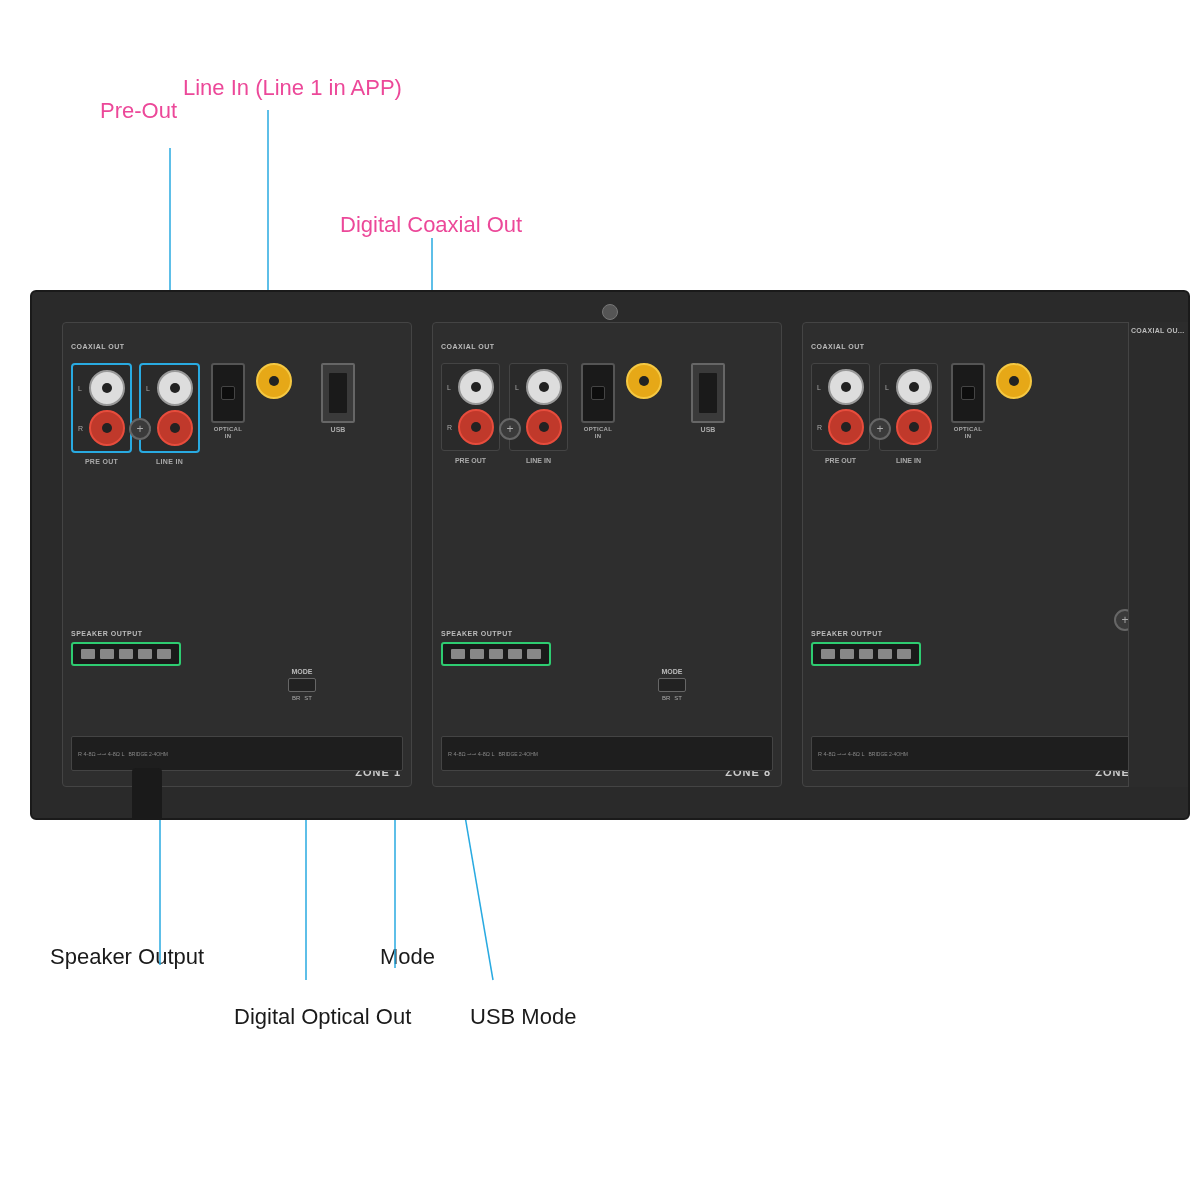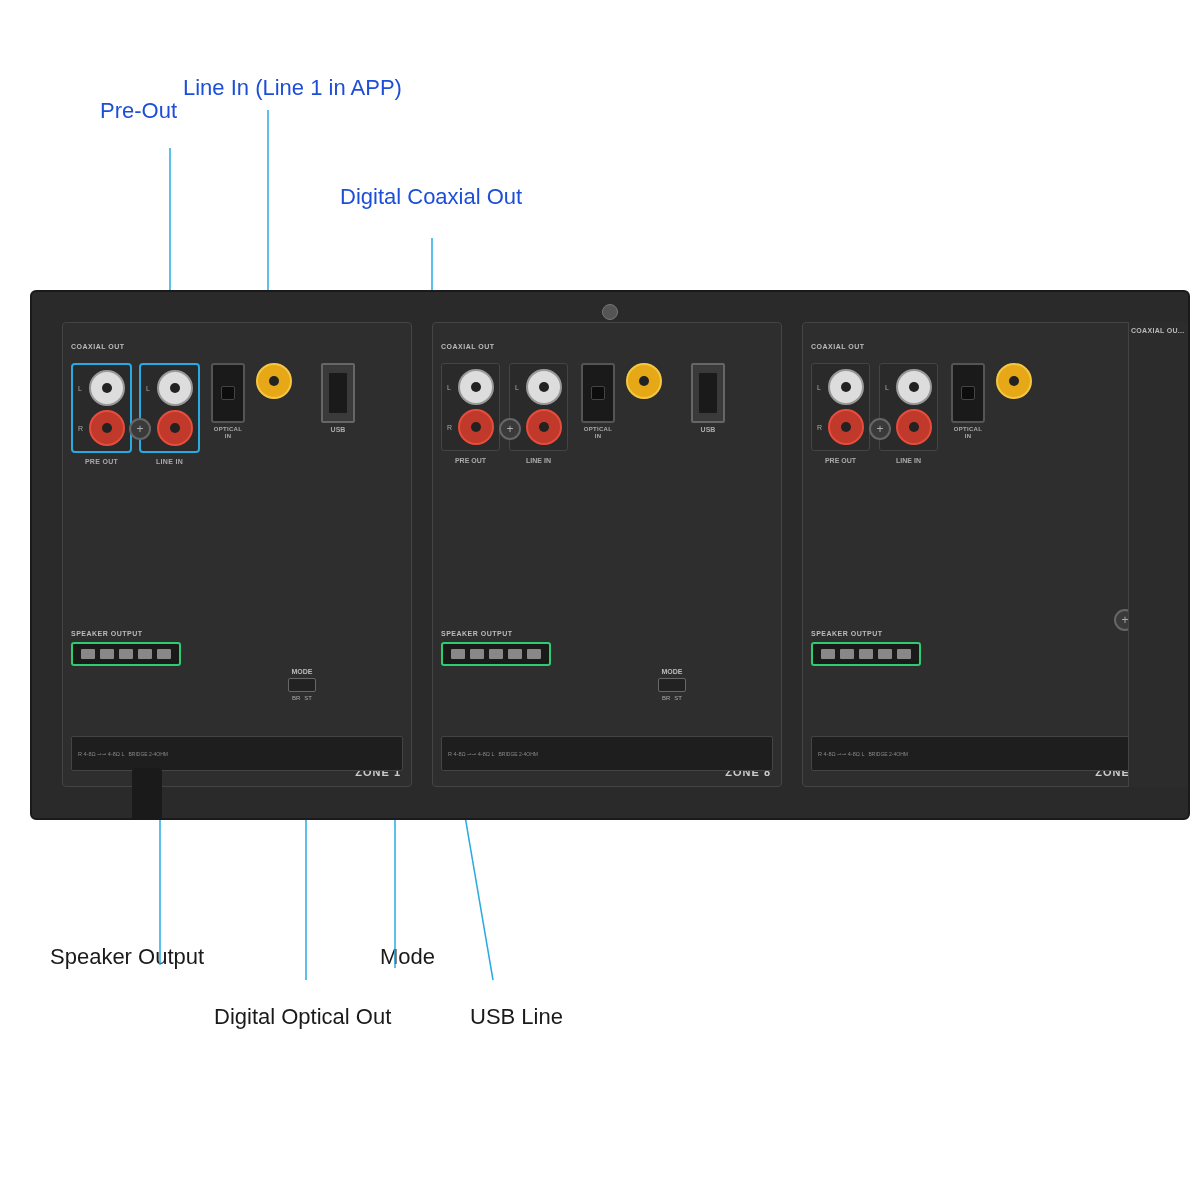--- a/index.html
+++ b/index.html
@@ -9,21 +9,21 @@
       background: #ffffff;
       font-family: 'Arial', sans-serif;
       position: relative;
       overflow: hidden;
     }
 
     
     .label {
       position: absolute;
       font-size: 22px;
-      color: #1d4ed8;
+      color: #ec4899;
       font-weight: 400;
       white-space: nowrap;
     }
 
     
     .amp-body {
       position: absolute;
       top: 290px;
       left: 30px;
       width: 1160px;
@@ -189,27 +189,27 @@
       line-height: 1;
     }
   </style>
 </head>
 <body>
 
 <span class="label" style="top:98px; left:100px;">Pre-Out</span>
 
 <span class="label" style="top:75px; left:183px;">Line In (Line 1 in APP)</span>
 
-<span class="label" style="top:184px; left:340px;">Digital Coaxial Out</span>
+<span class="label" style="top:212px; left:340px;">Digital Coaxial Out</span>
 
 <span class="bottom-label" style="bottom:230px; left:50px;">Speaker Output</span>
 
-<span class="bottom-label" style="bottom:170px; left:214px;">Digital Optical Out</span>
-
-<span class="bottom-label" style="bottom:170px; left:470px;">USB Line</span>
+<span class="bottom-label" style="bottom:170px; left:234px;">Digital Optical Out</span>
+
+<span class="bottom-label" style="bottom:170px; left:470px;">USB Mode</span>
 
 <span class="bottom-label" style="bottom:230px; left:380px;">Mode</span>
 
 <svg class="annotation-svg">
 
   <line x1="170" y1="148" x2="170" y2="445" stroke="#29aae1" stroke-width="1.5"></line>
 
   <line x1="268" y1="110" x2="268" y2="445" stroke="#29aae1" stroke-width="1.5"></line>
 
   <line x1="432" y1="238" x2="432" y2="440" stroke="#29aae1" stroke-width="1.5"></line>

